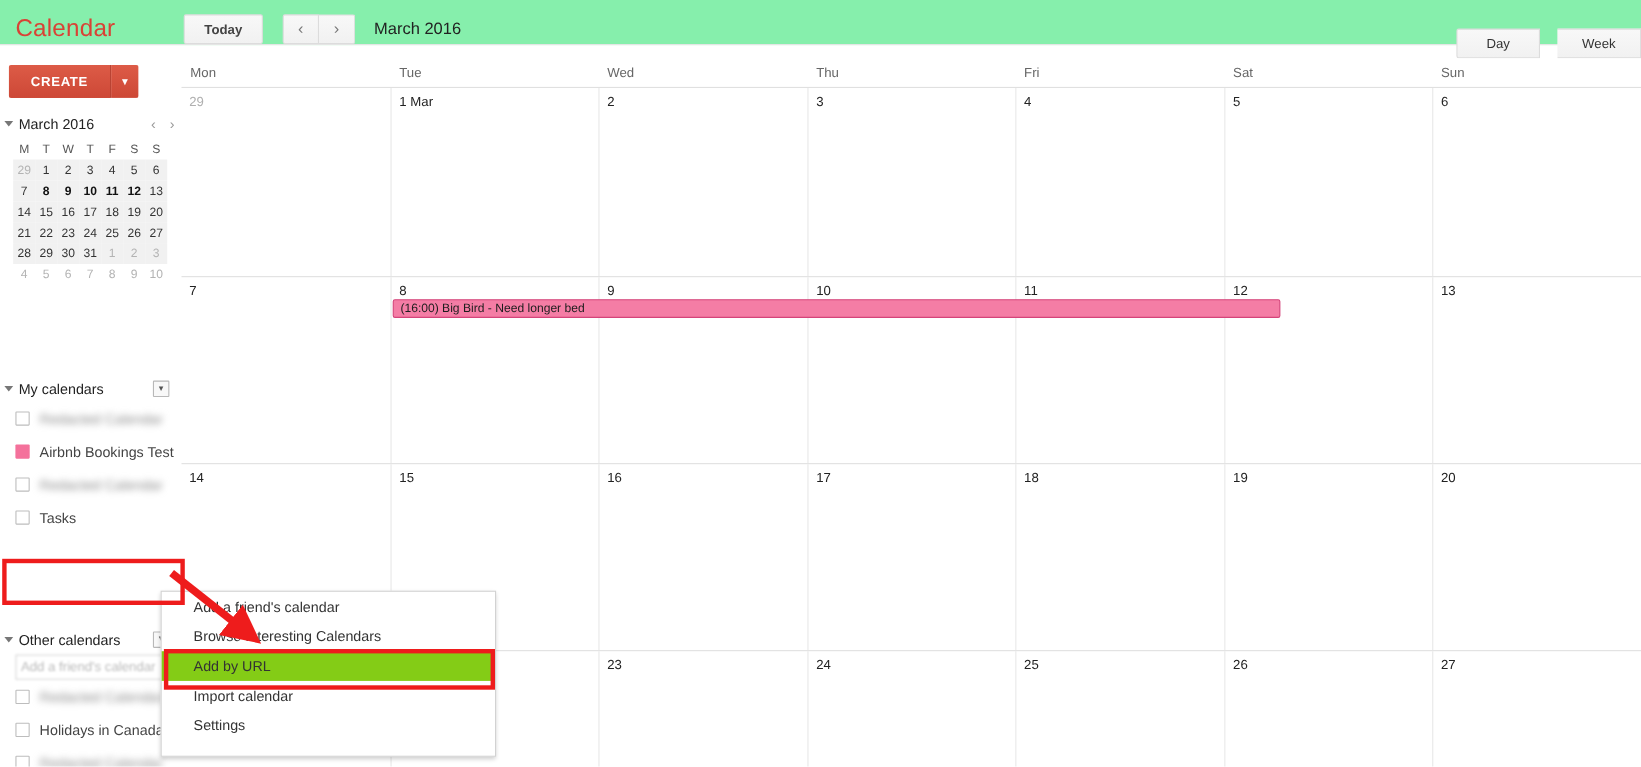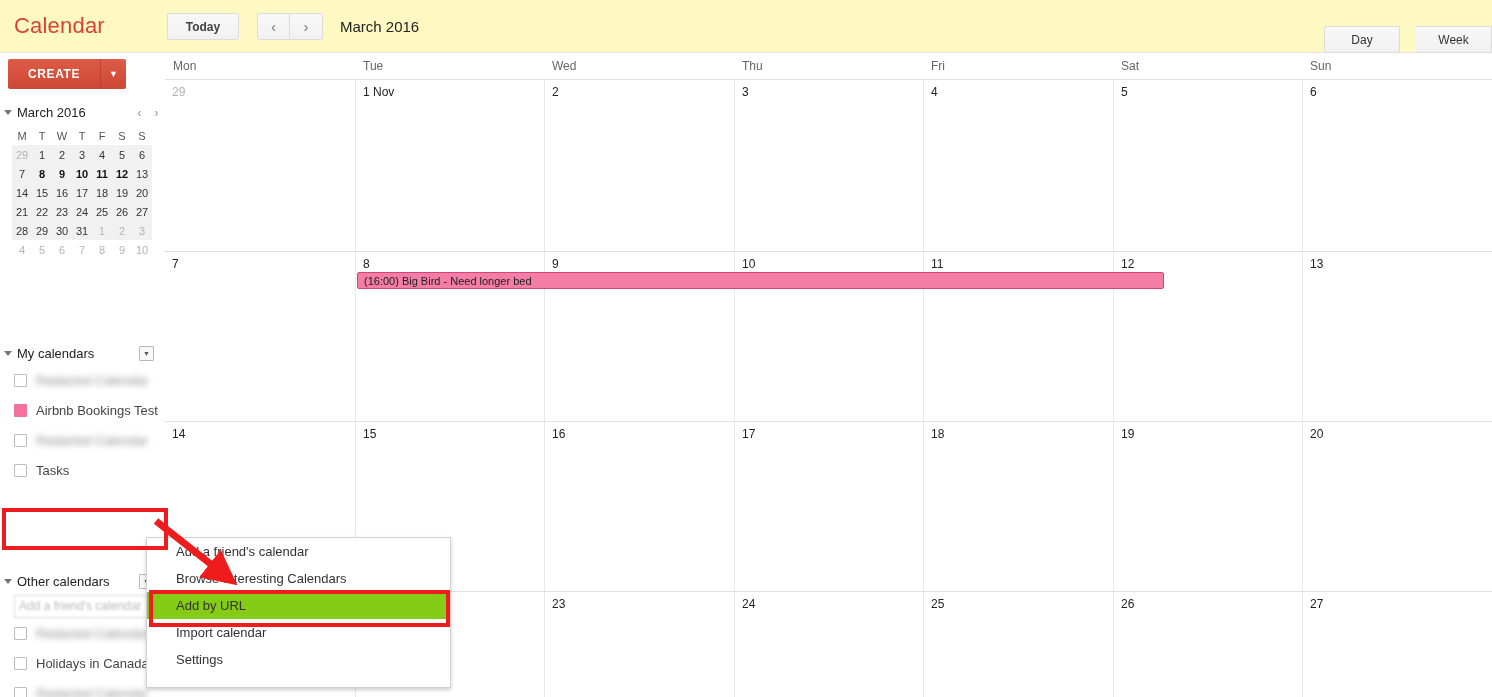--- a/index.html
+++ b/index.html
@@ -9,22 +9,22 @@
     width: 1492px; height: 697px;
     overflow: hidden;
     background: #fff;
     font-family: "Liberation Sans", sans-serif;
     -webkit-font-smoothing: antialiased;
   }
   #app { position: relative; width: 1492px; height: 697px; overflow: hidden; }
 
   
   .topbar {
-    position: absolute; left: 0; top: 0; width: 1492px; height: 53px;
-    background: #fef9c3; border-bottom: 1px solid #e5e5e5;
+    position: absolute; left: 0; top: 0; width: 1492px; height: 41px;
+    background: #86efac; border-bottom: 1px solid #e5e5e5;
   }
   .brand {
     position: absolute; left: 14px; top: 13px;
     font-size: 22px; color: #d94235; letter-spacing: .2px;
   }
   .btn {
     display: inline-flex; align-items: center; justify-content: center;
     background: #f5f5f5;
     background-image: linear-gradient(to bottom,#f8f8f8,#f1f1f1);
     border: 1px solid #dcdcdc; color: #444;
@@ -322,21 +322,21 @@
         <div class="dow" style="left: 766px;">Fri</div>
         <div class="dow" style="left: 956px;">Sat</div>
         <div class="dow" style="left: 1145px;">Sun</div>
       </div>
     <div class="daygrid" id="day-grid">
         <div class="wkrow" style="top: 0px; height: 172px;">
           <div class="cell" style="left: 0px; width: 190px;">
             <div class="daynum dim">29</div>
           </div>
           <div class="cell" style="left: 190px; width: 189px;">
-            <div class="daynum">1 Nov</div>
+            <div class="daynum">1 Mar</div>
           </div>
           <div class="cell" style="left: 379px; width: 190px;">
             <div class="daynum">2</div>
           </div>
           <div class="cell" style="left: 569px; width: 189px;">
             <div class="daynum">3</div>
           </div>
           <div class="cell" style="left: 758px; width: 190px;">
             <div class="daynum">4</div>
           </div>

